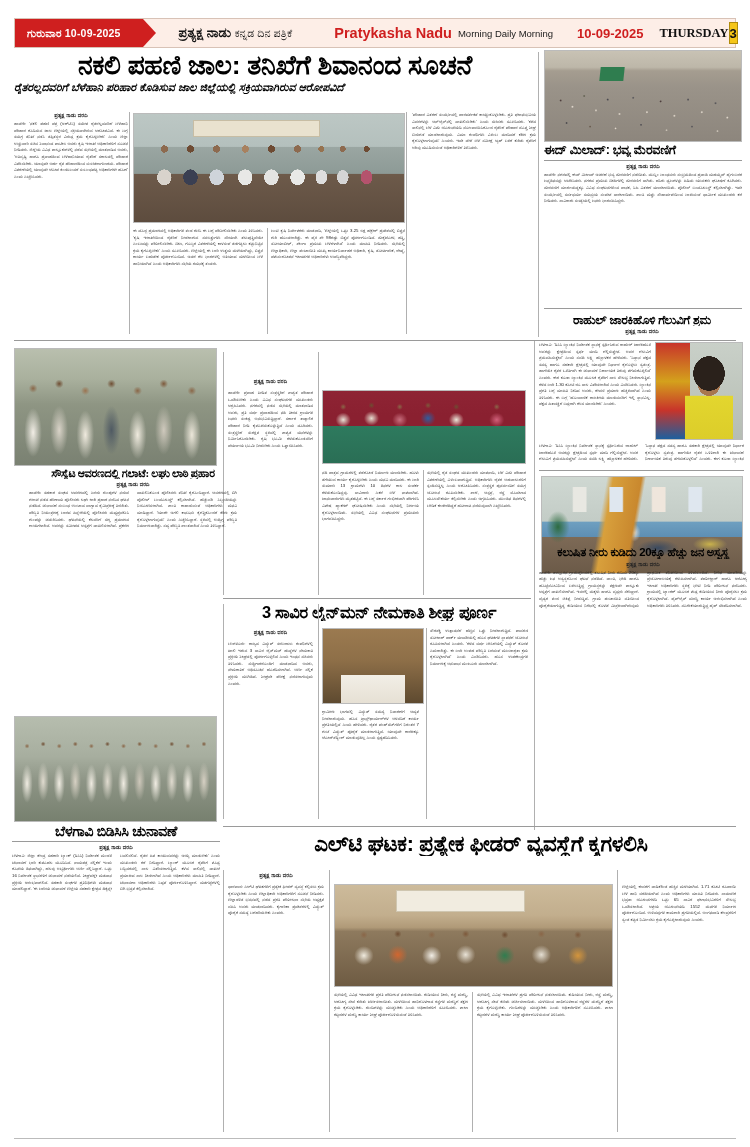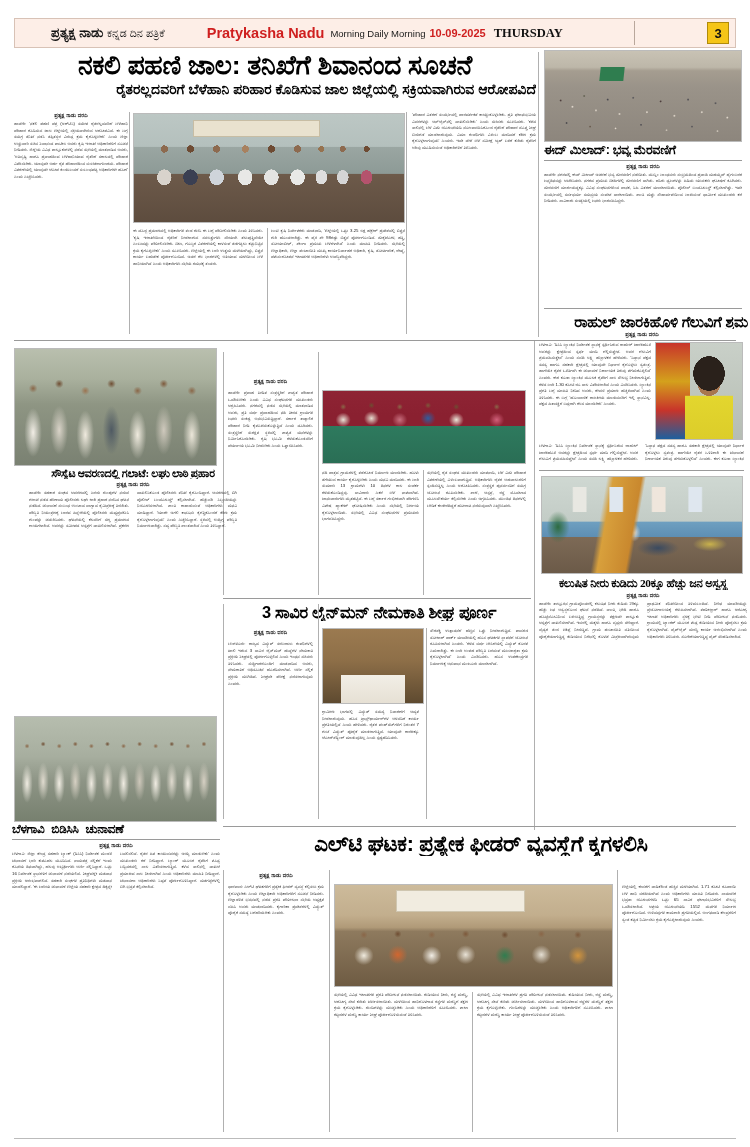--- a/index.html
+++ b/index.html
@@ -50,25 +50,25 @@
   .mh-knlogo .sub { font-size: 11px; font-weight: normal; }
   .mh-engname {
     margin-left: 42px;
     font-size: 14.5px; font-weight: bold; color: #cf1f1f;
     white-space: nowrap;
   }
   .mh-engsub {
     margin-left: 6px; font-size: 9.5px; color: #1a1a1a; white-space: nowrap;
   }
   .mh-date2 {
-    margin-left: 4px; font-size: 11px; font-weight: bold;
+    margin-left: 24px; font-size: 13px; font-weight: bold;
     color: #cf1f1f; white-space: nowrap;
   }
   .mh-day {
-    margin-left: 8px; font-size: 12.5px; font-weight: bold;
+    margin-left: 16px; font-size: 12.5px; font-weight: bold;
     color: #111; font-family: "Liberation Serif", serif; white-space: nowrap;
   }
   .mh-pageno {
     margin-left: auto; margin-right: 6px;
     width: 22px; height: 22px;
     background: #f5c518; border: 1px solid #b08b0a;
     color: #111; font-weight: bold; font-size: 13px;
     display: flex; align-items: center; justify-content: center;
   }
   .mh-sep {
@@ -342,35 +342,36 @@
       radial-gradient(circle 4px at 86% 28%, #8a6647, transparent 62%),
       radial-gradient(circle 4px at 94% 26%, #7d583a, transparent 62%);
   }
 </style>
 </head>
 <body>
 
 <div class="page">
 
   <div class="masthead">
+    <div class="mh-dateflag">ಗುರುವಾರ 10-09-2025</div>
     <div class="mh-knlogo">
       <span>ಪ್ರತ್ಯಕ್ಷ ನಾಡು</span>
       <span class="sub">ಕನ್ನಡ ದಿನ ಪತ್ರಿಕೆ</span>
     </div>
     <div class="mh-engname">Pratykasha Nadu</div>
     <div class="mh-engsub">Morning Daily Morning</div>
     <div class="mh-date2">10-09-2025</div>
     <div class="mh-day">THURSDAY</div>
     <div class="mh-sep"></div>
     <div class="mh-pageno">3</div>
   </div>
 
   <div style="position:absolute; left:14px; top:52px; width:522px;">
     <div class="hl" style="font-size:26.5px; text-align:center;">ನಕಲಿ ಪಹಣಿ ಜಾಲ: ತನಿಖೆಗೆ ಶಿವಾನಂದ ಸೂಚನೆ</div>
-    <div class="sub-hl" style="font-size:14px; text-align:right; margin-top:2px;">ರೈತರಲ್ಲದವರಿಗೆ ಬೆಳೆಹಾನಿ ಪರಿಹಾರ ಕೊಡಿಸುವ ಜಾಲ ಜಿಲ್ಲೆಯಲ್ಲಿ ಸಕ್ರಿಯವಾಗಿರುವ ಆರೋಪವಿದೆ</div>
+    <div class="sub-hl" style="font-size:11px; text-align:left; margin-top:2px;font-style:italic;">ರೈತರಲ್ಲದವರಿಗೆ ಬೆಳೆಹಾನಿ ಪರಿಹಾರ ಕೊಡಿಸುವ ಜಾಲ ಜಿಲ್ಲೆಯಲ್ಲಿ ಸಕ್ರಿಯವಾಗಿರುವ ಆರೋಪವಿದೆ</div>
   </div>
 
   <div style="position:absolute; left:14px; top:112px; width:114px;">
     <div class="byline">ಪ್ರತ್ಯಕ್ಷ ನಾಡು ವರದಿ</div>
     <div class="body-col" style="height:222px; margin-top:2px;">ಹಾವೇರಿ: 'ನಕಲಿ ಪಹಣಿ ಪತ್ರ (ಆರ್‌ಟಿಸಿ) ಸಮೇತ ರೈತರಲ್ಲದವರಿಗೆ ಬೆಳೆಹಾನಿ ಪರಿಹಾರ ಕೊಡಿಸುವ ಜಾಲ ಜಿಲ್ಲೆಯಲ್ಲಿ ಸಕ್ರಿಯವಾಗಿರುವ ಆರೋಪವಿದೆ. ಈ ಬಗ್ಗೆ ಸಮಗ್ರ ತನಿಖೆ ನಡೆಸಿ ತಪ್ಪಿತಸ್ಥರ ವಿರುದ್ಧ ಕ್ರಮ ಕೈಗೊಳ್ಳಬೇಕು' ಎಂದು ಜಿಲ್ಲಾ ಉಸ್ತುವಾರಿ ಸಚಿವ ಶಿವಾನಂದ ಪಾಟೀಲ ಅವರು ಕೃಷಿ ಇಲಾಖೆ ಅಧಿಕಾರಿಗಳಿಗೆ ಸೂಚನೆ ನೀಡಿದರು. ಜಿಲ್ಲೆಯ ವಿವಿಧ ತಾಲ್ಲೂಕುಗಳಲ್ಲಿ ನಡೆದ ಸಭೆಯಲ್ಲಿ ಮಾತನಾಡಿದ ಅವರು, 'ಅತಿವೃಷ್ಟಿ ಹಾಗೂ ಪ್ರವಾಹದಿಂದ ಬೆಳೆಹಾನಿಯಾದ ರೈತರಿಗೆ ಸಕಾಲದಲ್ಲಿ ಪರಿಹಾರ ವಿತರಿಸಬೇಕು. ಯಾವುದೇ ಅರ್ಹ ರೈತ ಪರಿಹಾರದಿಂದ ವಂಚಿತರಾಗಬಾರದು. ಪರಿಹಾರ ವಿತರಣೆಯಲ್ಲಿ ಯಾವುದೇ ಲೋಪ ಕಂಡುಬಂದರೆ ಸಂಬಂಧಪಟ್ಟ ಅಧಿಕಾರಿಗಳೇ ಹೊಣೆ' ಎಂದು ಎಚ್ಚರಿಸಿದರು.</div>
   </div>
 
   <div class="photo ph-presser" style="position:absolute; left:133px; top:113px; width:272px; height:110px;"></div>
 
   <div style="position:absolute; left:133px; top:228px; width:130px;">
@@ -400,37 +401,37 @@
     <div class="byline" style="margin-top:2px;">ಪ್ರತ್ಯಕ್ಷ ನಾಡು ವರದಿ</div>
     <div class="body-col" style="height:142px; margin-top:2px; column-count:1;">ಹಾವೇರಿ: ನಗರದಲ್ಲಿ ಈದ್ ಮಿಲಾದ್ ಆಚರಣೆ ಭವ್ಯ ಮೆರವಣಿಗೆ ನಡೆಯಿತು.
 ಮುಸ್ಲಿಂ ಬಾಂಧವರು ಸಂಭ್ರಮದಿಂದ ಪ್ರವಾದಿ ಮಹಮ್ಮದ್ ಪೈಗಂಬರರ ಜನ್ಮದಿನವನ್ನು ಆಚರಿಸಿದರು. ನಗರದ ಪ್ರಮುಖ ಬೀದಿಗಳಲ್ಲಿ ಮೆರವಣಿಗೆ ಸಾಗಿತು. ಹಸಿರು ಧ್ವಜಗಳನ್ನು ಹಿಡಿದು ಯುವಕರು ಘೋಷಣೆ ಕೂಗಿದರು.
 ಮೆರವಣಿಗೆ ಮಾರ್ಗದುದ್ದಕ್ಕೂ ವಿವಿಧ ಸಂಘಟನೆಗಳಿಂದ ಪಾನಕ, ಸಿಹಿ ವಿತರಣೆ ಮಾಡಲಾಯಿತು. ಪೊಲೀಸ್ ಬಂದೋಬಸ್ತ್ ಕಲ್ಪಿಸಲಾಗಿತ್ತು.
 ಇದೇ ಸಂದರ್ಭದಲ್ಲಿ ಸರ್ವಧರ್ಮ ಸಮನ್ವಯ ಸಂದೇಶ ಸಾರಲಾಯಿತು. ಶಾಂತಿ ಮತ್ತು ಸೌಹಾರ್ದತೆಯಿಂದ ಬಾಳುವಂತೆ ಧಾರ್ಮಿಕ ಮುಖಂಡರು ಕರೆ ನೀಡಿದರು. ಸಾವಿರಾರು ಸಂಖ್ಯೆಯಲ್ಲಿ ಜನರು ಭಾಗವಹಿಸಿದ್ದರು.</div>
   </div>
 
   <div class="rule-h" style="position:absolute; left:544px; top:308px; width:198px;"></div>
 
   <div style="position:absolute; left:536px; top:314px; width:212px;">
-    <div class="hl" style="font-size:15px; text-align:right;">ರಾಹುಲ್ ಜಾರಕಿಹೊಳಿ ಗೆಲುವಿಗೆ ಶ್ರಮ</div>
+    <div class="hl" style="font-size:12px; text-align:center;">ರಾಹುಲ್ ಜಾರಕಿಹೊಳಿ ಗೆಲುವಿಗೆ ಶ್ರಮ</div>
     <div class="byline" style="margin-top:2px;">ಪ್ರತ್ಯಕ್ಷ ನಾಡು ವರದಿ</div>
   </div>
   <div class="photo ph-portrait" style="position:absolute; left:655px; top:342px; width:88px; height:98px;"></div>
   <div class="body-col" style="position:absolute; left:539px; top:342px; width:112px; height:98px;">ಬೆಳಗಾವಿ: 'ಡಿಸಿಸಿ ಬ್ಯಾಂಕಿನ ನಿರ್ದೇಶಕ ಸ್ಥಾನಕ್ಕೆ ಸ್ಪರ್ಧಿಸಿರುವ ರಾಹುಲ್ ಜಾರಕಿಹೊಳಿ ಅವರನ್ನು ಕ್ಷೇತ್ರದಿಂದ ಸ್ಪರ್ಧೆ ಮಾಡಿ ಗೆಲ್ಲಿಸುತ್ತೇನೆ. ಅವರ ಗೆಲುವಿಗೆ ಶ್ರಮವಹಿಸುತ್ತೇನೆ' ಎಂದು ಸವದಿ ಲಕ್ಷ್ಮಿ ಹೆಬ್ಬಾಳಕರ ಹೇಳಿದರು.
 'ಸಿದ್ಧಾನ ಪಕ್ಷದ ಸದಸ್ಯ ಹಾಗೂ ಸಹಕಾರಿ ಕ್ಷೇತ್ರದಲ್ಲಿ ಯಾವುದೇ ನಿರ್ಧಾರ ಕೈಗೊಳ್ಳಲು ಸ್ವತಂತ್ರ. ಹಾಗೆಯೇ ರೈತರ ಒಳಿತಿಗಾಗಿ ಈ ಚುನಾವಣೆ ನಿರ್ಣಾಯಕ ತಿರುವು ತೆಗೆದುಕೊಳ್ಳಲಿದೆ' ಎಂದರು.
 ಈಗ ಕೂಡಾ ಬ್ಯಾಂಕಿನ ಮೂಲಕ ರೈತರಿಗೆ ಸಾಲ ಸೌಲಭ್ಯ ನೀಡಲಾಗುತ್ತಿದೆ. ಕಳೆದ ಬಾರಿ 1.30 ಕೋಟಿ ರೂ ಸಾಲ ವಿತರಿಸಲಾಗಿದೆ ಎಂದು ವಿವರಿಸಿದರು. ಬ್ಯಾಂಕಿನ ಪ್ರಗತಿ ಬಗ್ಗೆ ಮಾಹಿತಿ ನೀಡಿದ ಅವರು, ಠೇವಣಿ ಪ್ರಮಾಣ ಹೆಚ್ಚಳವಾಗಿದೆ ಎಂದು ತಿಳಿಸಿದರು.
 ಈ ಬಗ್ಗೆ 'ಹೊಂದಾಣಿಕೆ ರಾಜಕೀಯ ಮಾಡುವವರಿಗೆ ಇಲ್ಲಿ ಸ್ಥಾನವಿಲ್ಲ. ಪಕ್ಷದ ಹಿತಾಸಕ್ತಿಗೆ ಬದ್ಧರಾಗಿ ಕೆಲಸ ಮಾಡಬೇಕು' ಎಂದರು.</div>
   <div class="body-col" style="position:absolute; left:539px; top:443px; width:205px; height:24px; column-count:2; column-gap:7px;">ಬೆಳಗಾವಿ: 'ಡಿಸಿಸಿ ಬ್ಯಾಂಕಿನ ನಿರ್ದೇಶಕ ಸ್ಥಾನಕ್ಕೆ ಸ್ಪರ್ಧಿಸಿರುವ ರಾಹುಲ್ ಜಾರಕಿಹೊಳಿ ಅವರನ್ನು ಕ್ಷೇತ್ರದಿಂದ ಸ್ಪರ್ಧೆ ಮಾಡಿ ಗೆಲ್ಲಿಸುತ್ತೇನೆ. ಅವರ ಗೆಲುವಿಗೆ ಶ್ರಮವಹಿಸುತ್ತೇನೆ' ಎಂದು ಸವದಿ ಲಕ್ಷ್ಮಿ ಹೆಬ್ಬಾಳಕರ ಹೇಳಿದರು.
 'ಸಿದ್ಧಾನ ಪಕ್ಷದ ಸದಸ್ಯ ಹಾಗೂ ಸಹಕಾರಿ ಕ್ಷೇತ್ರದಲ್ಲಿ ಯಾವುದೇ ನಿರ್ಧಾರ ಕೈಗೊಳ್ಳಲು ಸ್ವತಂತ್ರ. ಹಾಗೆಯೇ ರೈತರ ಒಳಿತಿಗಾಗಿ ಈ ಚುನಾವಣೆ ನಿರ್ಣಾಯಕ ತಿರುವು ತೆಗೆದುಕೊಳ್ಳಲಿದೆ' ಎಂದರು.
 ಈಗ ಕೂಡಾ ಬ್ಯಾಂಕಿನ ಮೂಲಕ ರೈತರಿಗೆ ಸಾಲ ಸೌಲಭ್ಯ ನೀಡಲಾಗುತ್ತಿದೆ. ಕಳೆದ ಬಾರಿ 1.30 ಕೋಟಿ ರೂ ಸಾಲ ವಿತರಿಸಲಾಗಿದೆ ಎಂದು ವಿವರಿಸಿದರು. ಬ್ಯಾಂಕಿನ ಪ್ರಗತಿ ಬಗ್ಗೆ ಮಾಹಿತಿ ನೀಡಿದ ಅವರು, ಠೇವಣಿ ಪ್ರಮಾಣ ಹೆಚ್ಚಳವಾಗಿದೆ ಎಂದು ತಿಳಿಸಿದರು.
 ಈ ಬಗ್ಗೆ 'ಹೊಂದಾಣಿಕೆ ರಾಜಕೀಯ ಮಾಡುವವರಿಗೆ ಇಲ್ಲಿ ಸ್ಥಾನವಿಲ್ಲ. ಪಕ್ಷದ ಹಿತಾಸಕ್ತಿಗೆ ಬದ್ಧರಾಗಿ ಕೆಲಸ ಮಾಡಬೇಕು' ಎಂದರು.</div>
 
   <div class="rule-h" style="position:absolute; left:539px; top:470px; width:205px;"></div>
 
   <div class="photo ph-hospital" style="position:absolute; left:541px; top:476px; width:202px; height:98px;"></div>
-  <div style="position:absolute; left:539px; top:578px; width:208px;font-family:Liberation Serif, serif;">
+  <div style="position:absolute; left:539px; top:547px; width:208px;">
     <div class="hl" style="font-size:11.4px; text-align:center;">ಕಲುಷಿತ ನೀರು ಕುಡಿದು 20ಕ್ಕೂ ಹೆಚ್ಚು ಜನ ಅಸ್ವಸ್ಥ</div>
     <div class="byline" style="margin-top:2px;">ಪ್ರತ್ಯಕ್ಷ ನಾಡು ವರದಿ</div>
     <div class="body-col" style="height:235px; margin-top:2px; column-count:2; column-gap:8px;">ಹಾವೇರಿ: ತಾಲ್ಲೂಕಿನ ಗ್ರಾಮವೊಂದರಲ್ಲಿ ಕಲುಷಿತ ನೀರು ಕುಡಿದು 20ಕ್ಕೂ ಹೆಚ್ಚು ಜನ ಅಸ್ವಸ್ಥಗೊಂಡ ಘಟನೆ ನಡೆದಿದೆ.
 ವಾಂತಿ, ಭೇದಿ ಹಾಗೂ ಹೊಟ್ಟೆನೋವಿನಿಂದ ಬಳಲುತ್ತಿದ್ದ ಗ್ರಾಮಸ್ಥರನ್ನು ತಕ್ಷಣವೇ ತಾಲ್ಲೂಕು ಆಸ್ಪತ್ರೆಗೆ ದಾಖಲಿಸಲಾಗಿದೆ. ಇವರಲ್ಲಿ ಮಕ್ಕಳು ಹಾಗೂ ವೃದ್ಧರು ಸೇರಿದ್ದಾರೆ. ವೈದ್ಯರ ತಂಡ ಚಿಕಿತ್ಸೆ ನೀಡುತ್ತಿದೆ.
 ಗ್ರಾಮ ಪಂಚಾಯಿತಿ ವತಿಯಿಂದ ಪೂರೈಕೆಯಾಗುತ್ತಿದ್ದ ಕುಡಿಯುವ ನೀರಿನಲ್ಲಿ ಕೊಳಚೆ ಮಿಶ್ರಣವಾಗಿರುವುದು ಪ್ರಾಥಮಿಕ ತನಿಖೆಯಿಂದ ತಿಳಿದುಬಂದಿದೆ. ನೀರಿನ ಮಾದರಿಯನ್ನು ಪ್ರಯೋಗಾಲಯಕ್ಕೆ ಕಳುಹಿಸಲಾಗಿದೆ.
 ತಹಶೀಲ್ದಾರ್ ಹಾಗೂ ಆರೋಗ್ಯ ಇಲಾಖೆ ಅಧಿಕಾರಿಗಳು ಸ್ಥಳಕ್ಕೆ ಭೇಟಿ ನೀಡಿ ಪರಿಶೀಲನೆ ನಡೆಸಿದರು. ಗ್ರಾಮದಲ್ಲಿ ಟ್ಯಾಂಕರ್ ಮೂಲಕ ಶುದ್ಧ ಕುಡಿಯುವ ನೀರು ಪೂರೈಸಲು ಕ್ರಮ ಕೈಗೊಳ್ಳಲಾಗಿದೆ. ಪೈಪ್‌ಲೈನ್ ದುರಸ್ತಿ ಕಾರ್ಯ ಆರಂಭಿಸಲಾಗಿದೆ ಎಂದು ಅಧಿಕಾರಿಗಳು ತಿಳಿಸಿದರು. ಸೋರಿಕೆಯಾಗುತ್ತಿದ್ದ ಪೈಪ್ ಸರಿಪಡಿಸಲಾಗಿದೆ.</div>
   </div>
 
   <div class="rule-v" style="position:absolute; left:534px; top:340px; height:490px;"></div>
 
@@ -481,21 +482,21 @@
 ರೈತರ ಪಂಪ್‌ಸೆಟ್‌ಗಳಿಗೆ ನಿರಂತರ 7 ಗಂಟೆ ವಿದ್ಯುತ್ ಪೂರೈಕೆ ಮಾಡಲಾಗುತ್ತಿದೆ. ಯಾವುದೇ ಕಾರಣಕ್ಕೂ ಲೋಡ್‌ಶೆಡ್ಡಿಂಗ್ ಮಾಡುವುದಿಲ್ಲ ಎಂದು ಸ್ಪಷ್ಟಪಡಿಸಿದರು.</div>
   <div class="body-col" style="position:absolute; left:430px; top:628px; width:98px; height:191px;">ಸೌರಶಕ್ತಿ ಉತ್ಪಾದನೆಗೆ ಹೆಚ್ಚಿನ ಒತ್ತು ನೀಡಲಾಗುತ್ತಿದೆ. ಪಾವಗಡ ಸೋಲಾರ್ ಪಾರ್ಕ್ ಮಾದರಿಯಲ್ಲಿ ಹೊಸ ಘಟಕಗಳ ಸ್ಥಾಪನೆಗೆ ಯೋಜನೆ ರೂಪಿಸಲಾಗಿದೆ ಎಂದರು.
 'ಕಳೆದ ವರ್ಷ ಬೇಸಿಗೆಯಲ್ಲಿ ವಿದ್ಯುತ್ ಕೊರತೆ ಎದುರಾಗಿತ್ತು. ಈ ಬಾರಿ ಅಂತಹ ಪರಿಸ್ಥಿತಿ ಬರದಂತೆ ಮುಂಜಾಗ್ರತಾ ಕ್ರಮ ಕೈಗೊಳ್ಳಲಾಗಿದೆ' ಎಂದು ವಿವರಿಸಿದರು. ಹೊಸ ಉಪಕೇಂದ್ರಗಳ ನಿರ್ಮಾಣಕ್ಕೆ ಅನುದಾನ ಮಂಜೂರು ಮಾಡಲಾಗಿದೆ.</div>
 
   <div class="rule-v" style="position:absolute; left:318px; top:604px; height:215px;"></div>
   <div class="rule-v" style="position:absolute; left:426px; top:628px; height:191px;"></div>
   <div class="rule-v" style="position:absolute; left:223px; top:604px; height:215px;"></div>
 
   <div class="photo ph-group" style="position:absolute; left:14px; top:716px; width:203px; height:106px;"></div>
   <div style="position:absolute; left:12px; top:824px; width:208px;">
-    <div class="hl" style="font-size:12px; font-family:Liberation Mono, monospace;">ಬೆಳಗಾವಿ ಬಿಡಿಸಿಸಿ ಚುನಾವಣೆ</div>
+    <div class="hl" style="font-size:14px; text-align:center;">ಬೆಳಗಾವಿ ಬಿಡಿಸಿಸಿ ಚುನಾವಣೆ</div>
     <div class="rule-h" style="margin-top:3px;"></div>
     <div class="byline" style="margin-top:2px;">ಪ್ರತ್ಯಕ್ಷ ನಾಡು ವರದಿ</div>
     <div class="body-col" style="height:282px; margin-top:2px; column-count:2; column-gap:8px;">ಬೆಳಗಾವಿ: ಜಿಲ್ಲಾ ಕೇಂದ್ರ ಸಹಕಾರಿ ಬ್ಯಾಂಕ್ (ಡಿಸಿಸಿ) ನಿರ್ದೇಶಕ ಮಂಡಳಿ ಚುನಾವಣೆ ಭಾರಿ ಕುತೂಹಲ ಮೂಡಿಸಿದೆ. ನಾಮಪತ್ರ ಸಲ್ಲಿಕೆಗೆ ಇಂದು ಕೊನೆಯ ದಿನವಾಗಿದ್ದು, ಹಲವು ಅಭ್ಯರ್ಥಿಗಳು ಅರ್ಜಿ ಸಲ್ಲಿಸಿದ್ದಾರೆ.
 ಒಟ್ಟು 16 ನಿರ್ದೇಶಕ ಸ್ಥಾನಗಳಿಗೆ ಚುನಾವಣೆ ನಡೆಯಲಿದೆ. ಶೀಘ್ರದಲ್ಲೇ ಮತದಾನ ಪ್ರಕ್ರಿಯೆ ಆರಂಭವಾಗಲಿದೆ. ಸಹಕಾರಿ ಸಂಘಗಳ ಪ್ರತಿನಿಧಿಗಳು ಮತದಾನ ಮಾಡಲಿದ್ದಾರೆ.
 'ಈ ಬಾರಿಯ ಚುನಾವಣೆ ಜಿಲ್ಲೆಯ ಸಹಕಾರಿ ಕ್ಷೇತ್ರದ ದಿಕ್ಕನ್ನೇ ಬದಲಿಸಲಿದೆ. ರೈತರ ಹಿತ ಕಾಯುವವರನ್ನು ಆಯ್ಕೆ ಮಾಡಬೇಕು' ಎಂದು ಮುಖಂಡರು ಕರೆ ನೀಡಿದ್ದಾರೆ.
 ಬ್ಯಾಂಕ್ ಮೂಲಕ ರೈತರಿಗೆ ಶೂನ್ಯ ಬಡ್ಡಿದರದಲ್ಲಿ ಸಾಲ ವಿತರಿಸಲಾಗುತ್ತಿದೆ. ಕಳೆದ ಸಾಲಿನಲ್ಲಿ ದಾಖಲೆ ಪ್ರಮಾಣದ ಸಾಲ ನೀಡಲಾಗಿದೆ ಎಂದು ಅಧಿಕಾರಿಗಳು ಮಾಹಿತಿ ನೀಡಿದ್ದಾರೆ.
 ಚುನಾವಣಾ ಅಧಿಕಾರಿಗಳು ಸಿದ್ಧತೆ ಪೂರ್ಣಗೊಳಿಸಿದ್ದಾರೆ. ಮತಗಟ್ಟೆಗಳಲ್ಲಿ ಬಿಗಿ ಭದ್ರತೆ ಕಲ್ಪಿಸಲಾಗಿದೆ.</div>
   </div>
 
   <div class="rule-h" style="position:absolute; left:223px; top:826px; width:513px;"></div>

